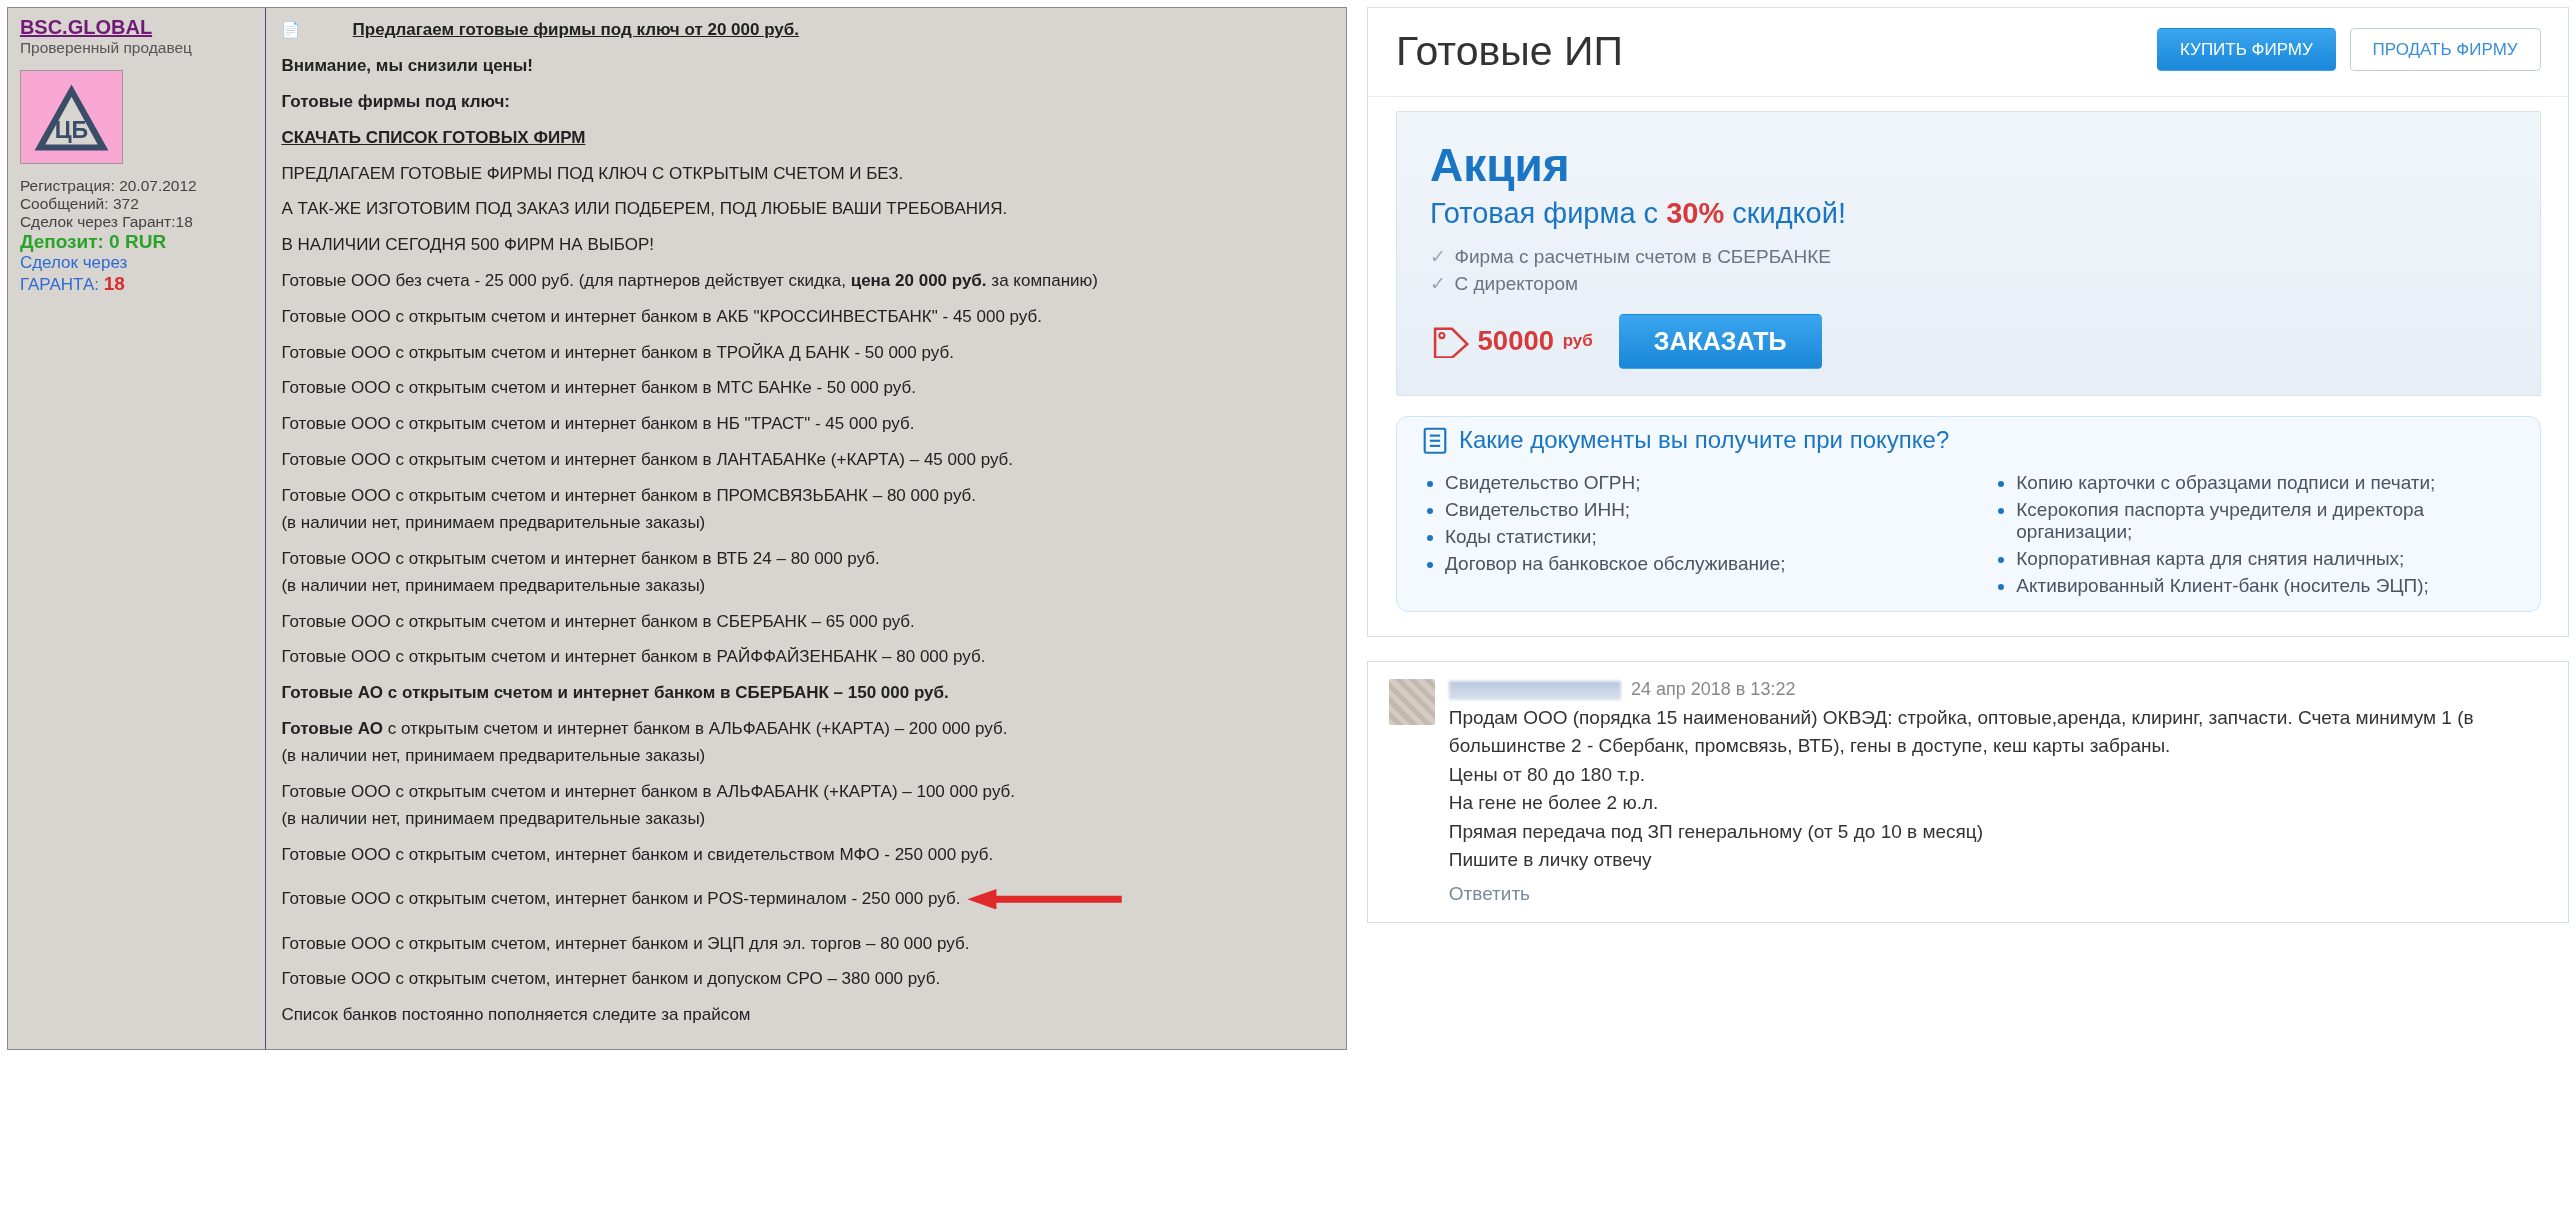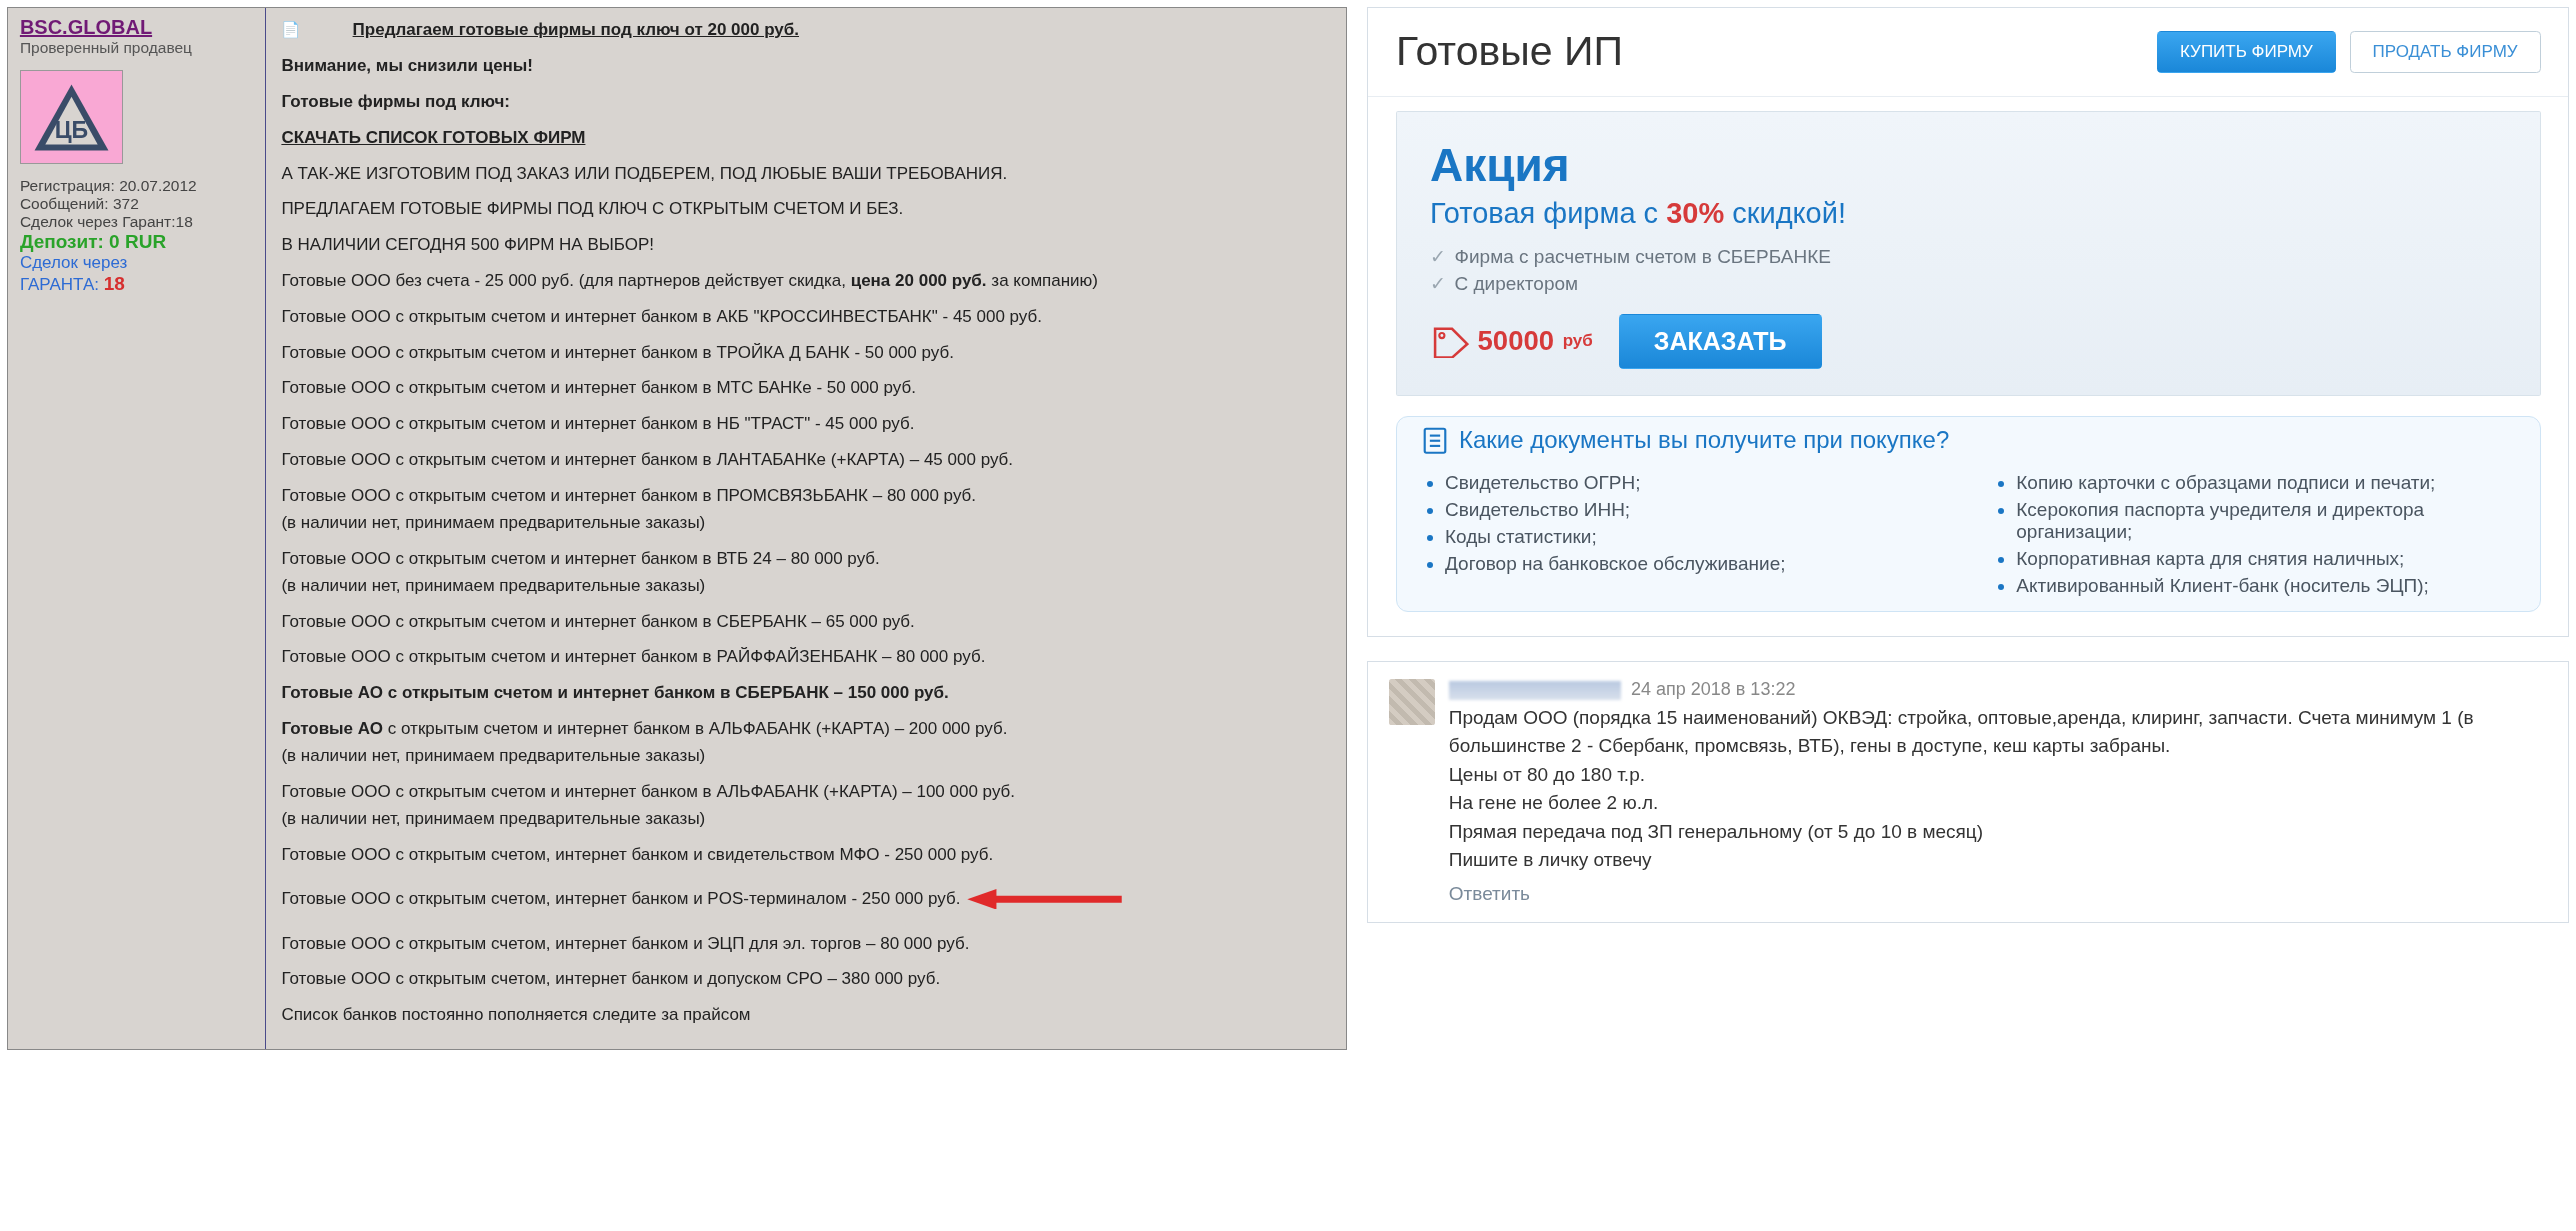--- a/index.html
+++ b/index.html
@@ -63,21 +63,21 @@
   .right-col {
     display:flex; flex-direction:column; gap:24px; flex:1;
     font-family: Arial, sans-serif;
   }
   .site-panel {
     border:0.9px solid #d6dee6;
     background:#fff;
     font-size: 20.6px;
   }
   .site-header {
-    display:flex; justify-content:space-between; align-items:center;
+    display:flex; justify-content:space-between; align-items:flex-start;
     padding: 20.6px 27.5px;
     border-bottom: 0.9px solid #e8edf2;
   }
   .site-title { font-size: 41px; font-weight: 300; color:#333; }
   .header-buttons { display:flex; gap:13.7px; }
   .btn {
     padding: 10.3px 22px; border-radius: 4.3px; font-size: 17px;
     border:0.9px solid transparent; cursor:pointer; font-weight:500;
   }
   .btn-blue { background: linear-gradient(#3aa6f0,#1a87d8); color:#fff; }
@@ -177,22 +177,22 @@
 
   <div class="forum-post">
     <div class="post-title-row">
       <span class="icon">📄</span>
       <span class="post-title">Предлагаем готовые фирмы под ключ от 20 000 руб.</span>
     </div>
     <div class="post-body">
       <p class="bold">Внимание, мы снизили цены!</p>
       <p class="bold">Готовые фирмы под ключ:</p>
       <p><span class="dl-link">СКАЧАТЬ СПИСОК ГОТОВЫХ ФИРМ</span></p>
+      <p>ПРЕДЛАГАЕМ ГОТОВЫЕ ФИРМЫ ПОД КЛЮЧ С ОТКРЫТЫМ СЧЕТОМ И БЕЗ.</p>
       <p>А ТАК-ЖЕ ИЗГОТОВИМ ПОД ЗАКАЗ ИЛИ ПОДБЕРЕМ, ПОД ЛЮБЫЕ ВАШИ ТРЕБОВАНИЯ.</p>
-      <p>ПРЕДЛАГАЕМ ГОТОВЫЕ ФИРМЫ ПОД КЛЮЧ С ОТКРЫТЫМ СЧЕТОМ И БЕЗ.</p>
       <p>В НАЛИЧИИ СЕГОДНЯ 500 ФИРМ НА ВЫБОР!</p>
       <p>
         <span>Готовые ООО без счета - 25 000 руб. (для партнеров действует скидка, </span><span class="inline-bold">цена 20 000 руб.</span><span> за компанию)</span>
       </p>
       <p>Готовые ООО с открытым счетом и интернет банком в АКБ "КРОССИНВЕСТБАНК" - 45 000 руб.</p>
       <p>Готовые ООО с открытым счетом и интернет банком в ТРОЙКА Д БАНК - 50 000 руб.</p>
       <p>Готовые ООО с открытым счетом и интернет банком в МТС БАНКе - 50 000 руб.</p>
       <p>Готовые ООО с открытым счетом и интернет банком в НБ "ТРАСТ" - 45 000 руб.</p>
       <p>Готовые ООО с открытым счетом и интернет банком в ЛАНТАБАНКе (+КАРТА) – 45 000 руб.</p>
       <p>

